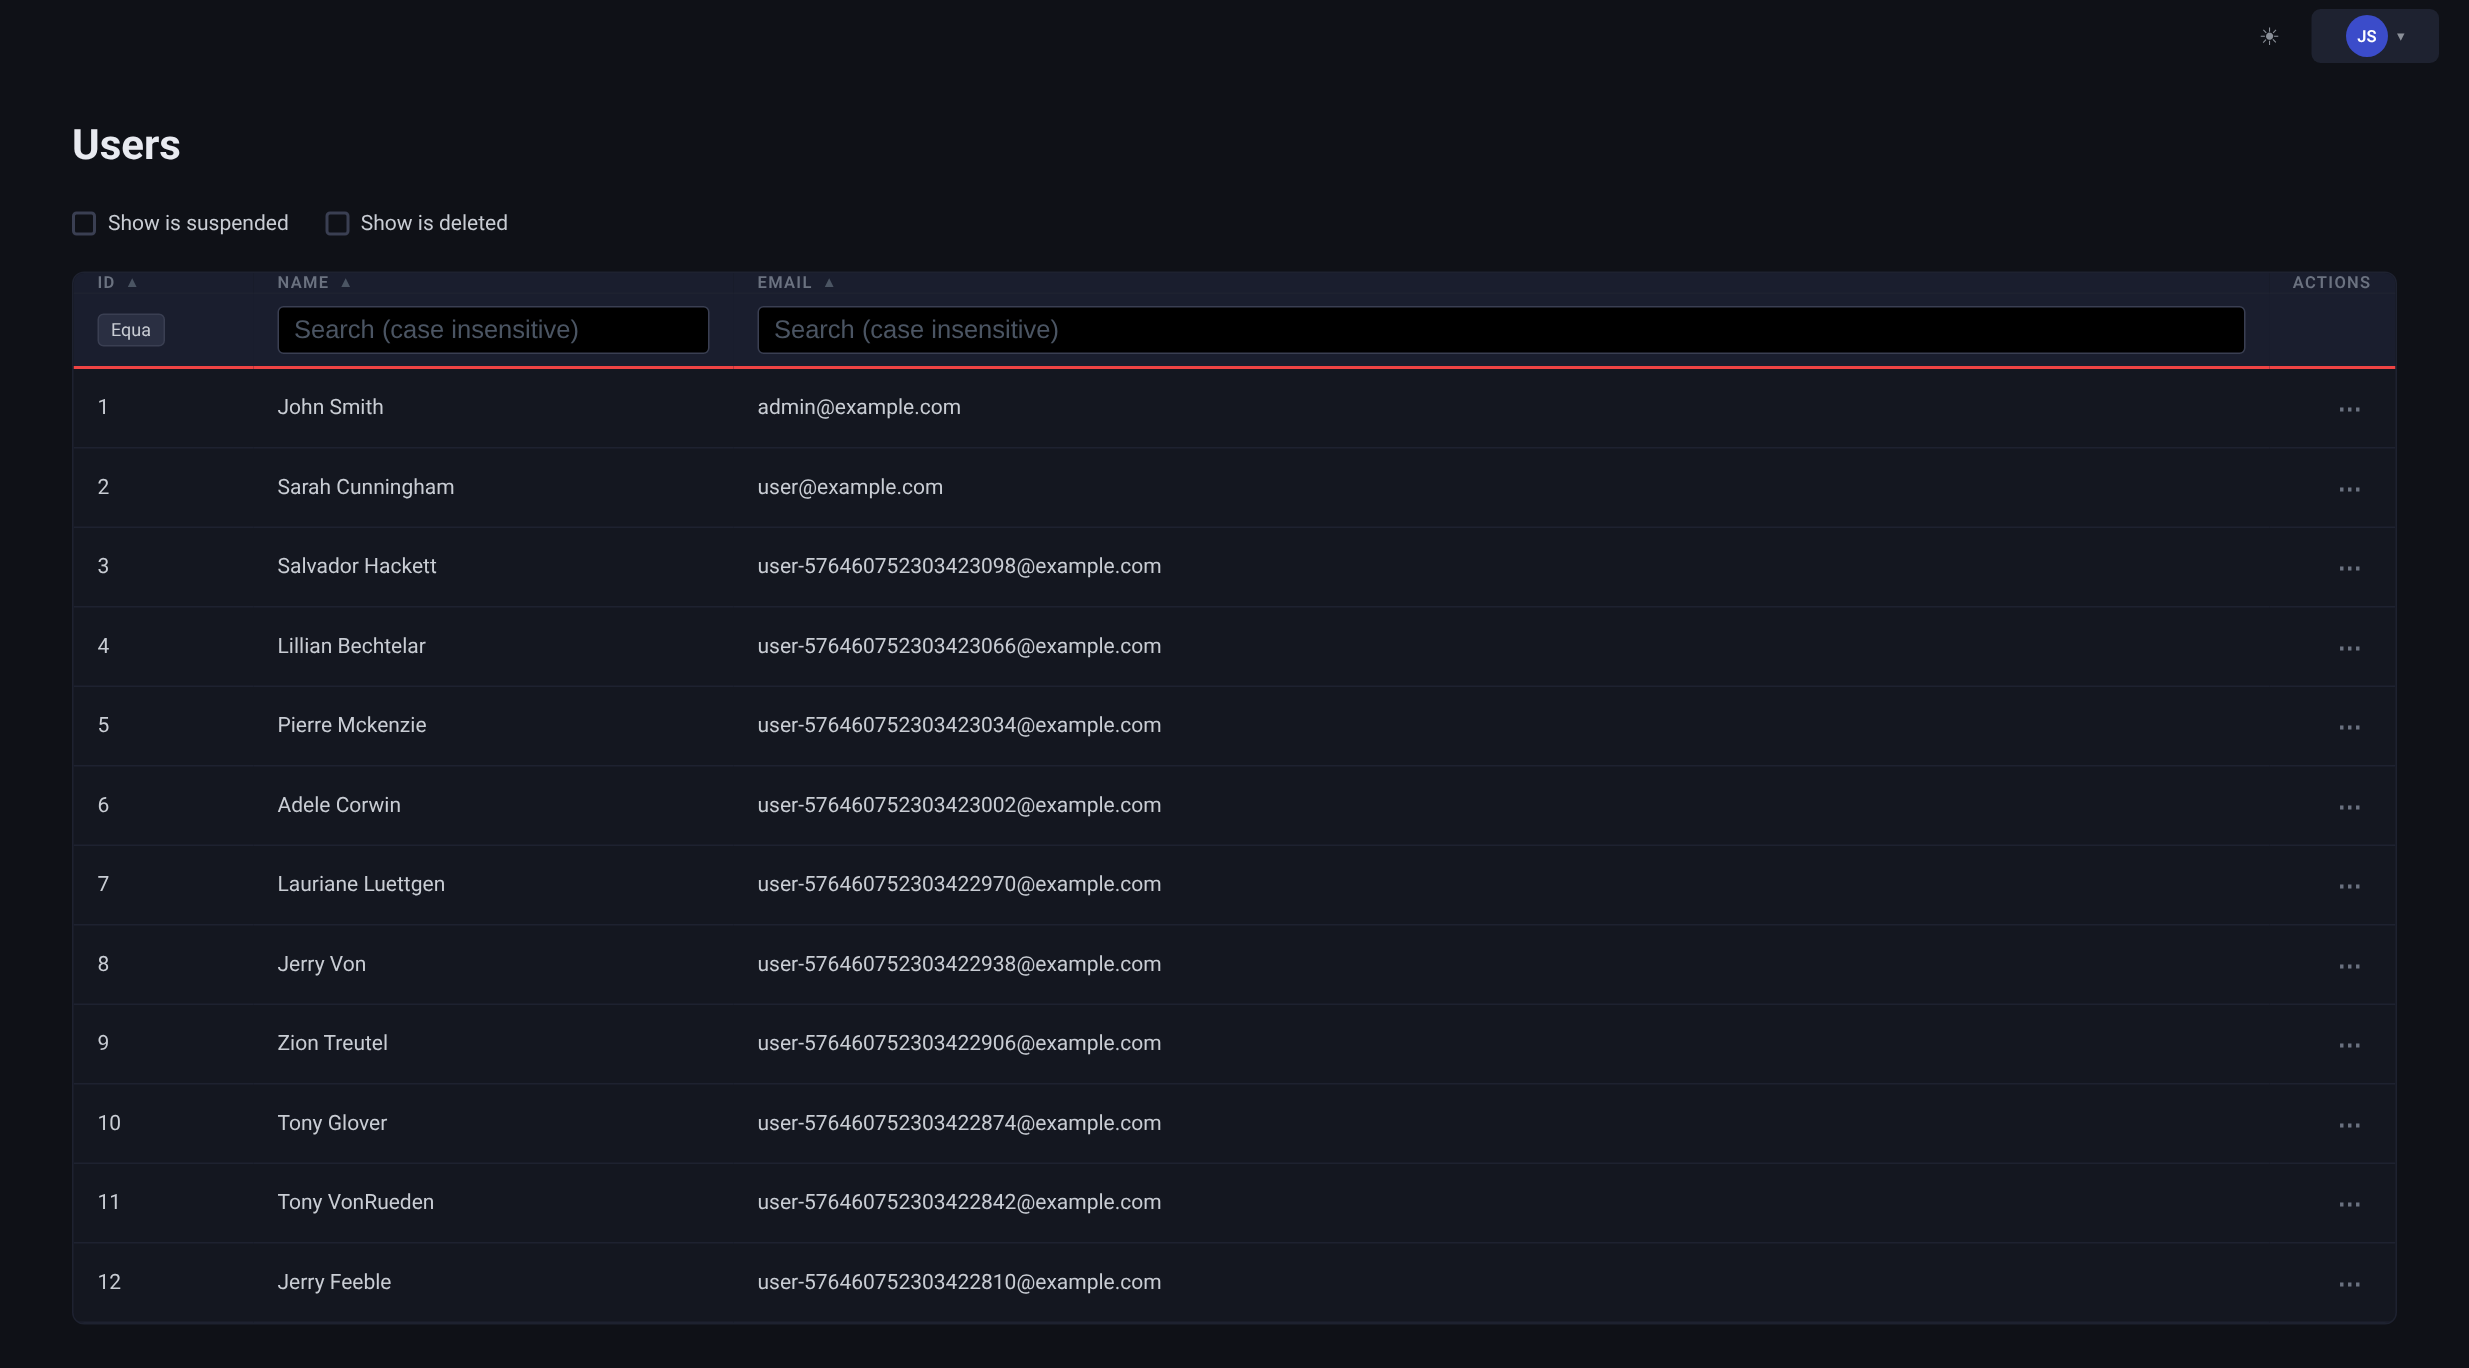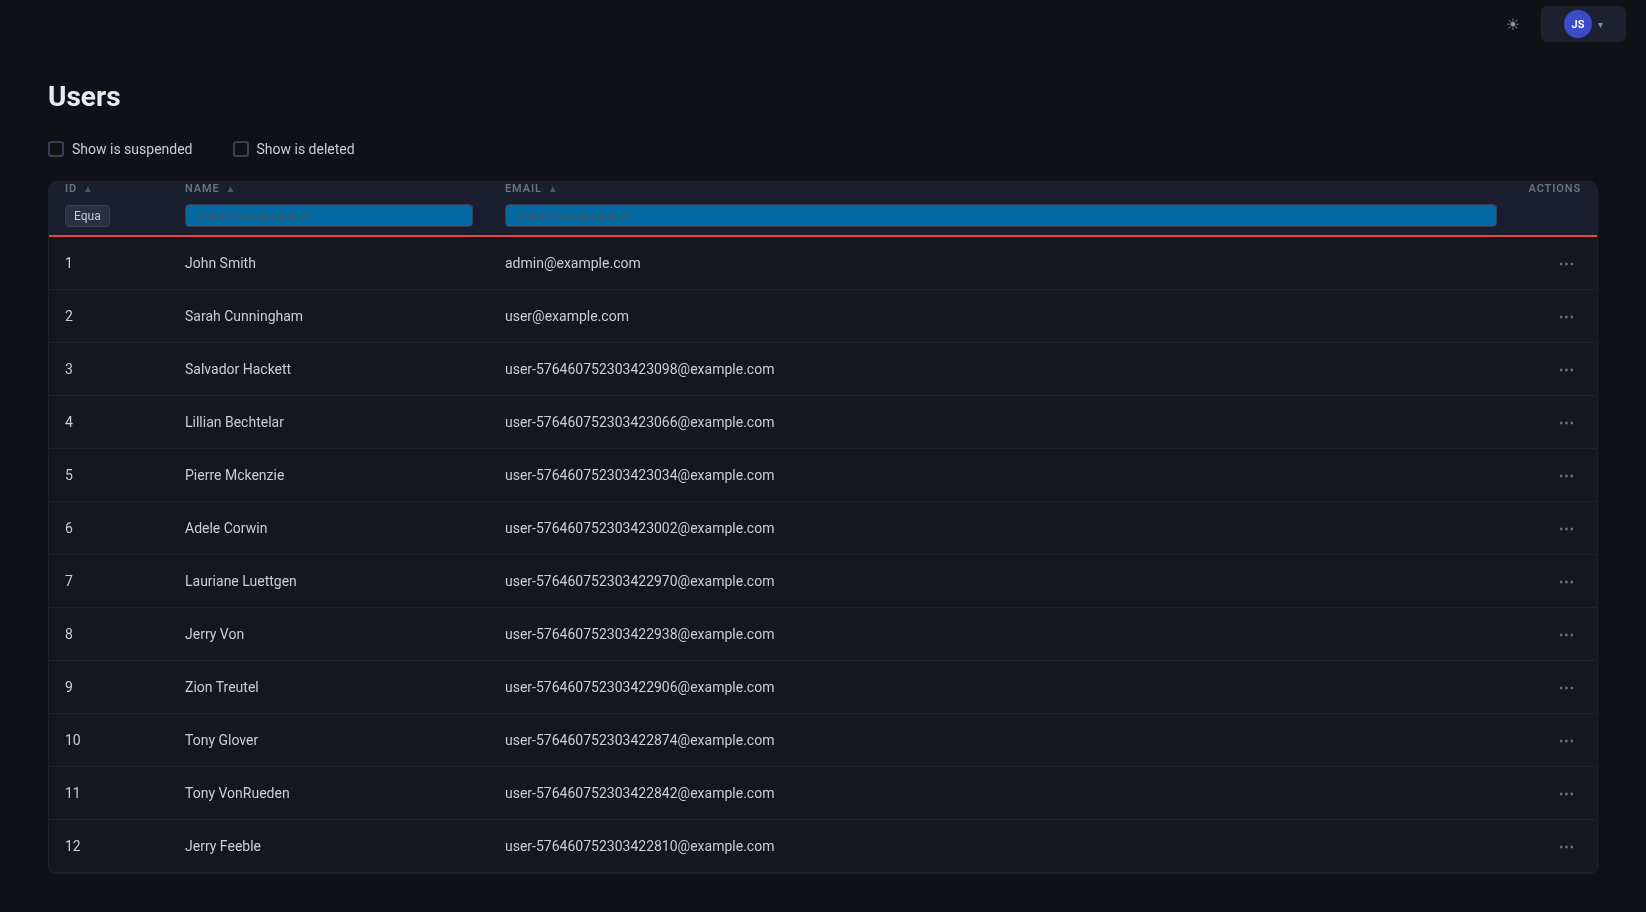--- a/index.html
+++ b/index.html
@@ -69,21 +69,21 @@
       font-size: 28px;
       font-weight: 700;
       color: #e8eaf0;
       margin-bottom: 28px;
     }
 
     
     .filters {
       display: flex;
       align-items: center;
-      gap: 40px;
+      gap: 24px;
       margin-bottom: 24px;
     }
     .checkbox-label {
       display: flex;
       align-items: center;
       gap: 8px;
       cursor: pointer;
       color: #c9cdd4;
       font-size: 14px;
     }
@@ -146,25 +146,25 @@
       background: #2a2f42;
       border: 1px solid #3a3f52;
       border-radius: 4px;
       padding: 3px 8px;
       font-size: 12px;
       color: #c9cdd4;
       cursor: pointer;
     }
     .filter-input {
       width: 100%;
-      background: #0369a1;
+      background: #000000;
       border: 1px solid #3a3f52;
       border-radius: 4px;
       padding: 5px 10px;
-      font-size: 10px;
+      font-size: 17px;
       color: #c9cdd4;
       outline: none;
     }
     .filter-input::placeholder {
       color: #4b5563;
     }
 
     
     .table tbody tr {
       border-bottom: 1px solid #1e2230;

